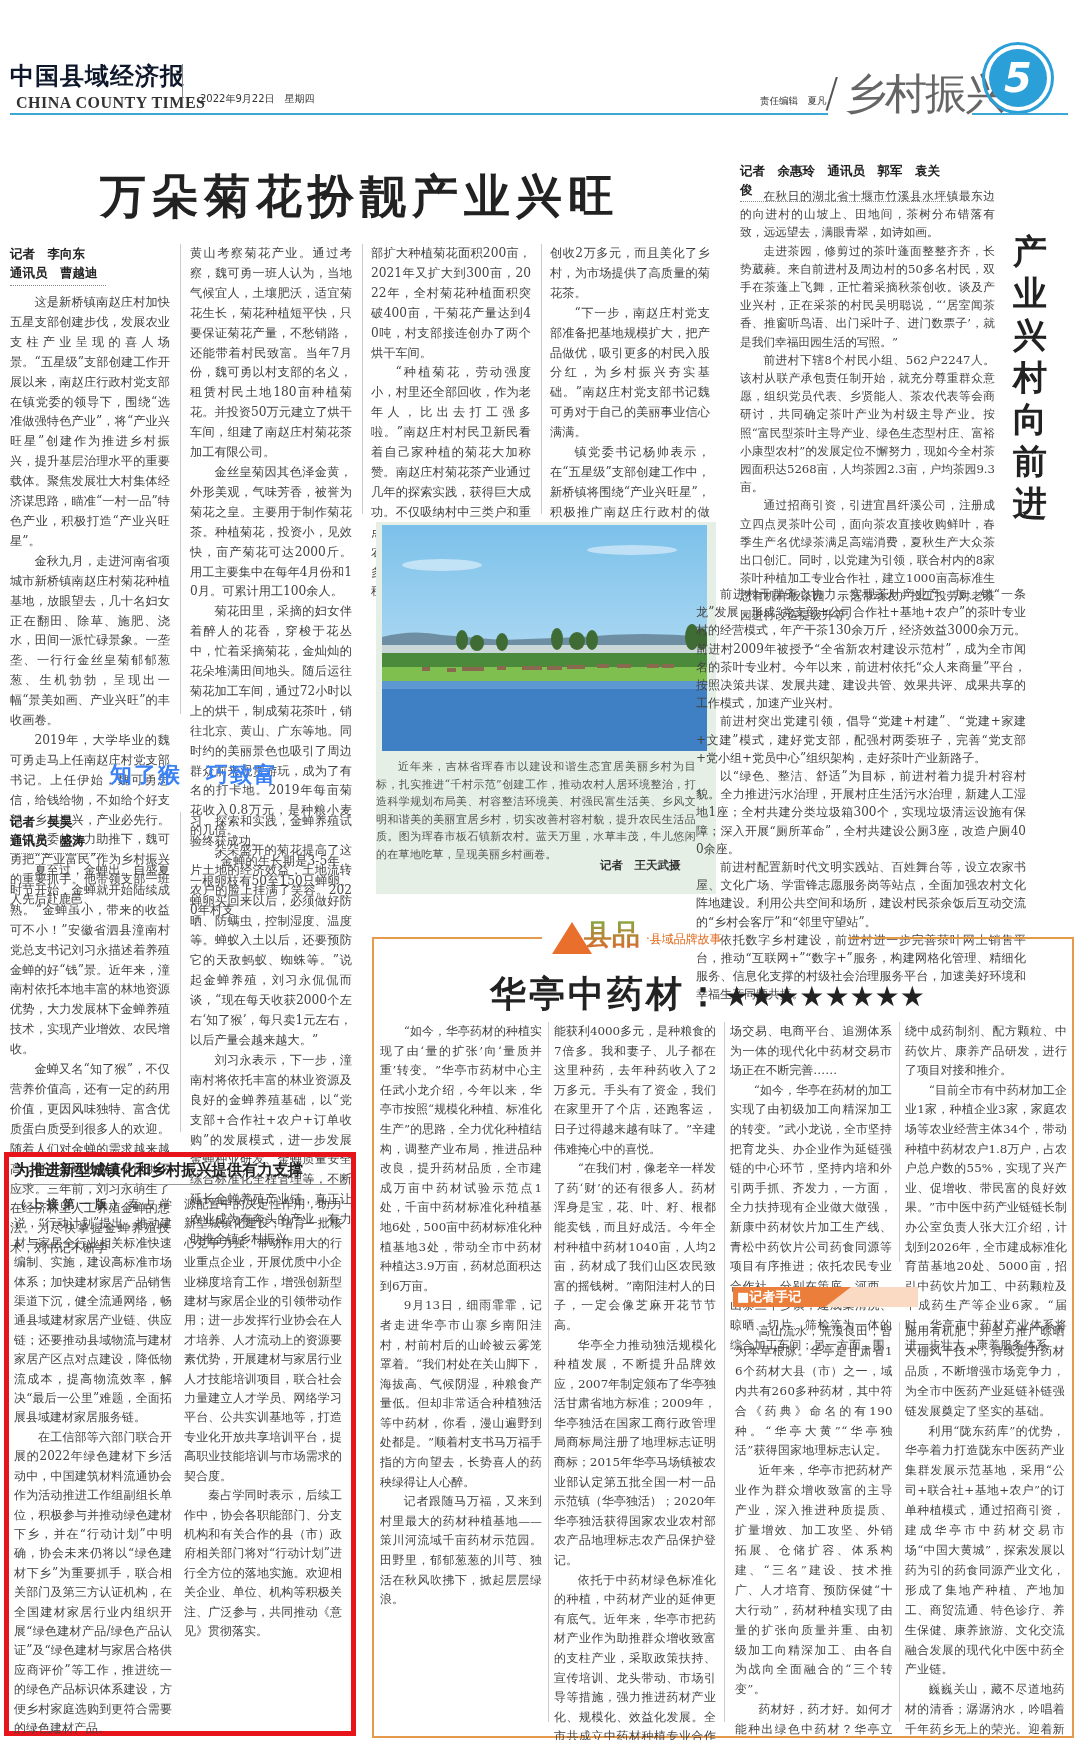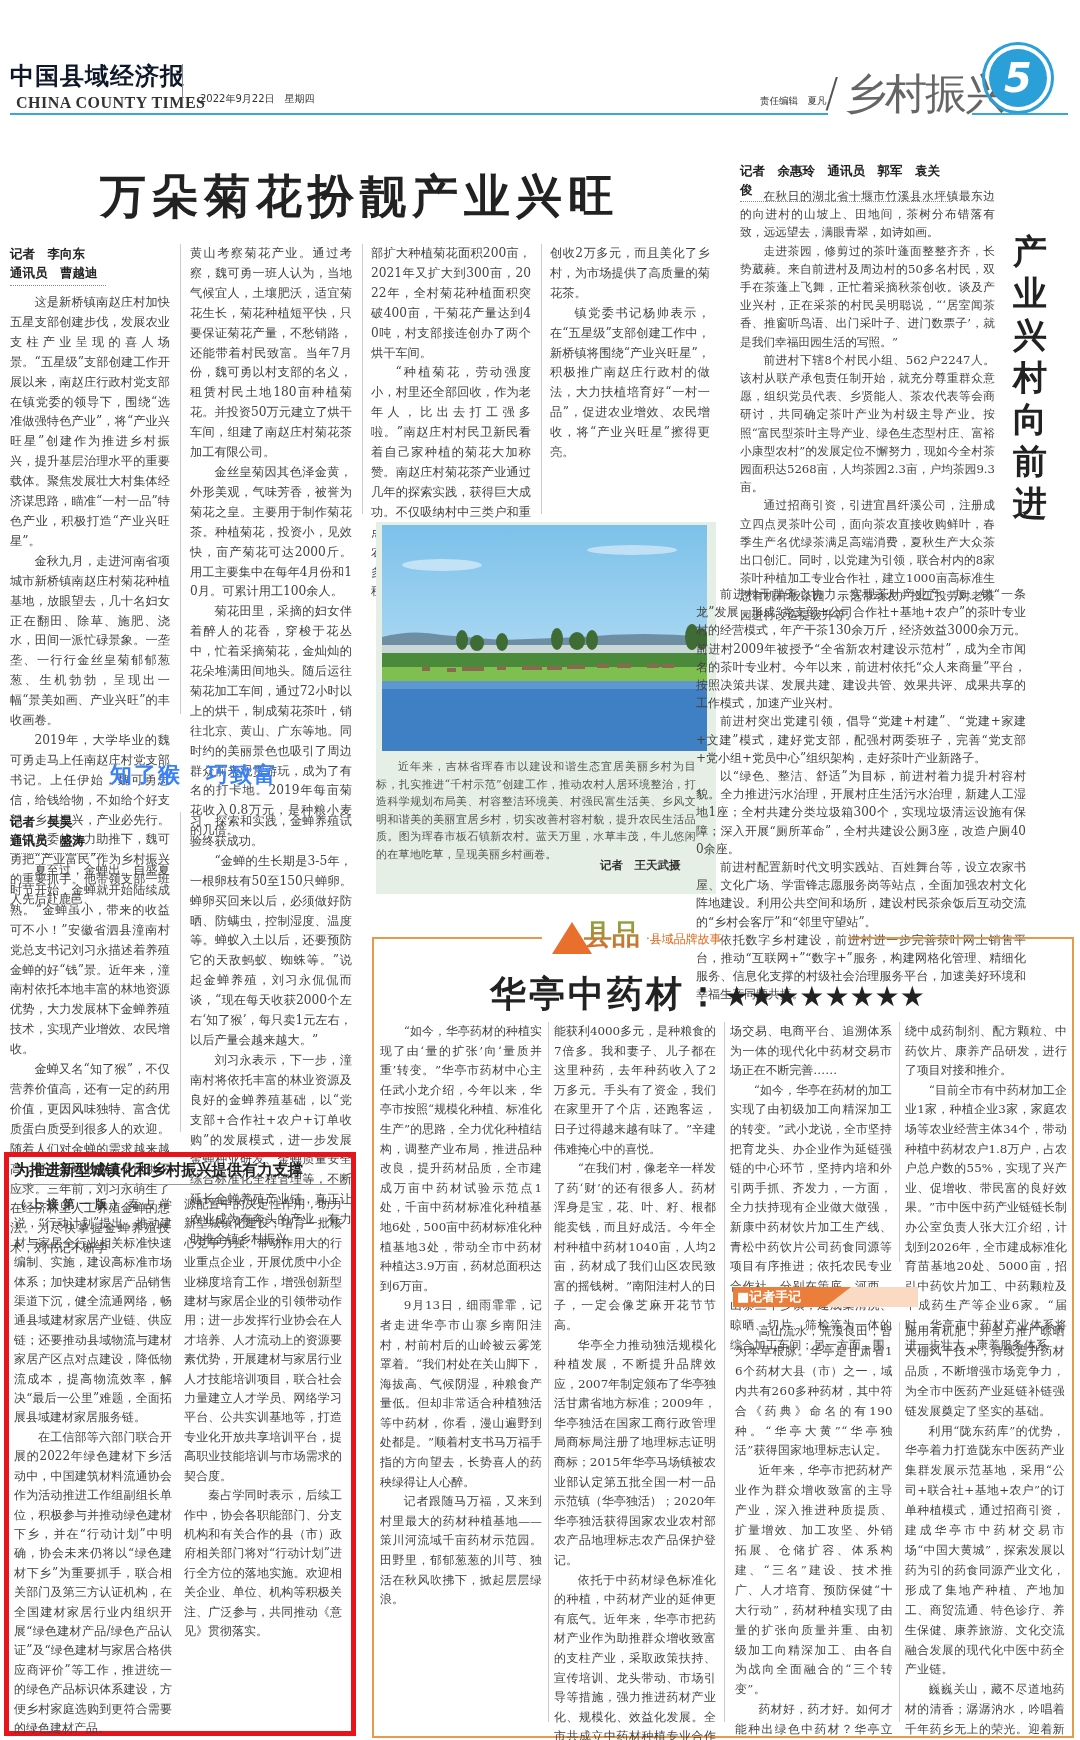--- a/index.html
+++ b/index.html
@@ -80,29 +80,31 @@
 <div class="abs txt" style="left:10px;top:293px;width:160px">
   <p>这是新桥镇南赵庄村加快五星支部创建步伐，发展农业支柱产业呈现的喜人场景。“五星级”支部创建工作开展以来，南赵庄行政村党支部在镇党委的领导下，围绕“选准做强特色产业”，将“产业兴旺星”创建作为推进乡村振兴，提升基层治理水平的重要载体。聚焦发展壮大村集体经济谋思路，瞄准“一村一品”特色产业，积极打造“产业兴旺星”。</p>
   <p>金秋九月，走进河南省项城市新桥镇南赵庄村菊花种植基地，放眼望去，几十名妇女正在翻田、除草、施肥、浇水，田间一派忙碌景象。一垄垄、一行行金丝皇菊郁郁葱葱、生机勃勃，呈现出一幅“景美如画、产业兴旺”的丰收画卷。</p>
   <p>2019年，大学毕业的魏可勇走马上任南赵庄村党支部书记。上任伊始，魏可勇思信，给钱给物，不如给个好支部，乡村振兴，产业必先行。在镇党委的大力助推下，魏可勇把“产业富民”作为乡村振兴的重要抓手。他带领支部一班人先后赴鹿邑、</p>
 </div>
 <div class="vline" style="left:180px;top:244px;height:470px"></div>
 <div class="abs txt" style="left:190px;top:244px;width:162px">
   <p class="ni">黄山考察菊花产业。通过考察，魏可勇一班人认为，当地气候宜人，土壤肥沃，适宜菊花生长，菊花种植短平快，只要保证菊花产量，不愁销路，还能带着村民致富。当年7月份，魏可勇以村支部的名义，租赁村民土地180亩种植菊花。并投资50万元建立了烘干车间，组建了南赵庄村菊花茶加工有限公司。</p>
   <p>金丝皇菊因其色泽金黄，外形美观，气味芳香，被誉为菊花之皇。主要用于制作菊花茶。种植菊花，投资小，见效快，亩产菊花可达2000斤。用工主要集中在每年4月份和10月。可累计用工100余人。</p>
   <p>菊花田里，采摘的妇女伴着醉人的花香，穿梭于花丛中，忙着采摘菊花，金灿灿的花朵堆满田间地头。随后运往菊花加工车间，通过72小时以上的烘干，制成菊花茶叶，销往北京、黄山、广东等地。同时约的美丽景色也吸引了周边群众前来观赏游玩，成为了有名的打卡地。2019年每亩菊花收入0.8万元，是种粮小麦的几倍。</p>
+  <p>朵朵盛开的菊花提高了这片土地的经济效益，土地流转农户的脸上挂满了笑容。2020年村支</p>
 </div>
 <div class="vline" style="left:362px;top:244px;height:270px"></div>
 <div class="abs txt" style="left:371px;top:244px;width:160px">
   <p class="ni">部扩大种植菊花面积200亩，2021年又扩大到300亩，2022年，全村菊花种植面积突破400亩，干菊花产量达到40吨，村支部接连创办了两个烘干车间。</p>
   <p>“种植菊花，劳动强度小，村里还全部回收，作为老年人，比出去打工强多啦。”南赵庄村村民卫新民看着自己家种植的菊花大加称赞。南赵庄村菊花茶产业通过几年的探索实践，获得巨大成功。不仅吸纳村中三类户和重点户120多人就业，每年增加农业产值500万元，带动80多家农户从事菊花种植，车间租赁为村集体经济</p>
 </div>
 <div class="vline" style="left:541px;top:244px;height:270px"></div>
 <div class="abs txt" style="left:550px;top:244px;width:160px">
   <p class="ni">创收2万多元，而且美化了乡村，为市场提供了高质量的菊花茶。</p>
+  <p>“下一步，南赵庄村党支部准备把基地规模扩大，把产品做优，吸引更多的村民入股分红，为乡村振兴夯实基础。”南赵庄村党支部书记魏可勇对于自己的美丽事业信心满满。</p>
   <p>镇党委书记杨帅表示，在“五星级”支部创建工作中，新桥镇将围绕“产业兴旺星”，积极推广南赵庄行政村的做法，大力扶植培育好“一村一品”，促进农业增效、农民增收，将“产业兴旺星”擦得更亮。</p>
 </div>
 
 <div class="abs" id="photo-box"></div>
 <div class="abs" id="photo">
   <svg width="325" height="226" viewBox="0 0 325 226">
     <ellipse cx="60" cy="40" rx="40" ry="6" fill="#e8f4fb" opacity=".6"></ellipse>
     <ellipse cx="250" cy="25" rx="45" ry="5" fill="#e8f4fb" opacity=".6"></ellipse>
     <path d="M0 112 Q30 104 60 110 L120 115 L200 112 Q260 106 325 112 L325 125 L0 125Z" fill="#6e8ea3"></path>
     <rect x="0" y="120" width="325" height="10" fill="#c9d7d8"></rect>

